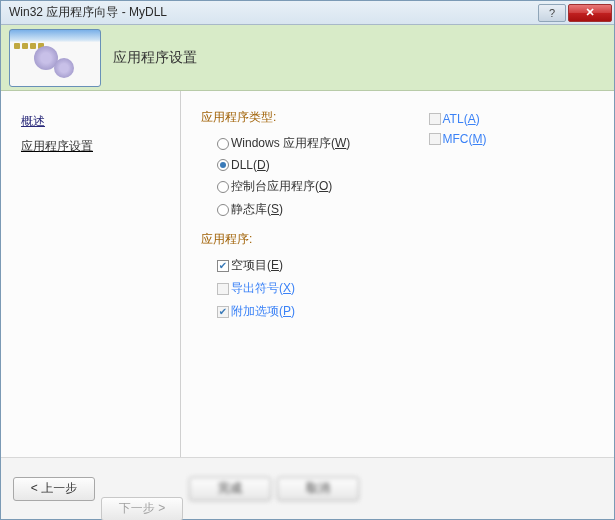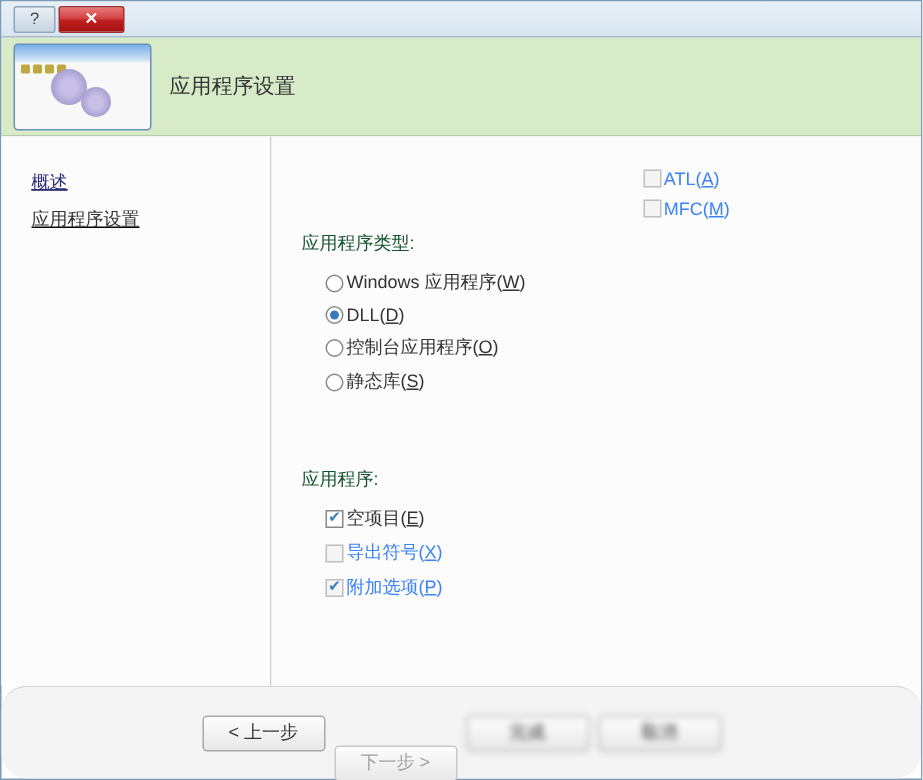--- a/index.html
+++ b/index.html
@@ -140,24 +140,23 @@
       padding: 18px 20px 10px 20px;
       background: #fcfcfc;
       position: relative;
     }
     .two-col {
       display: flex;
       gap: 30px;
     }
     .col { flex: 1; }
     .section-label {
-      color: #14532d;
+      color: #a16207;
       margin-bottom: 6px;
       font-size: 12px;
-      margin-top: 45px;
     }
     .opt-group {
       padding-left: 16px;
     }
     .opt {
       display: flex;
       align-items: center;
       gap: 2px;
       padding: 3px 0;
       font-size: 12px;
@@ -199,25 +198,24 @@
     .checkbox.checked::after { content: "✔"; }
     .accel { text-decoration: underline; }
     .additional-section {
       margin-top: 10px;
     }
     .footer {
       height: 62px;
       border-top: 1px solid #d8d8d8;
       display: flex;
       align-items: center;
-      justify-content: center;
+      justify-content: flex-start;
       padding: 0 12px;
       gap: 6px;
       background: #f4f4f4;
-      border-radius: 17px;
     }
     .btn {
       min-width: 82px;
       height: 24px;
       border: 1px solid #a8a8a8;
       background: linear-gradient(to bottom, #fdfdfd, #e8e8e8);
       border-radius: 3px;
       display: flex;
       align-items: center;
       justify-content: center;
@@ -227,20 +225,21 @@
     }
     .btn.disabled { color: #a0a0a0; border-color: #c8c8c8; margin-top: 40px; }
     .blur { filter: blur(2px); }
   </style>
 </head>
 <body>
 
 <div class="window">
 
   <div class="titlebar">
+    <span class="titlebar-text">Win32 应用程序向导 - MyDLL</span>
     <div class="titlebar-buttons">
       <div class="help-btn">?</div>
       <div class="close-btn">✕</div>
     </div>
   </div>
 
   <div class="banner">
     <div class="banner-icon">
       <div class="banner-icon-top">
         <div class="tiny"></div>

